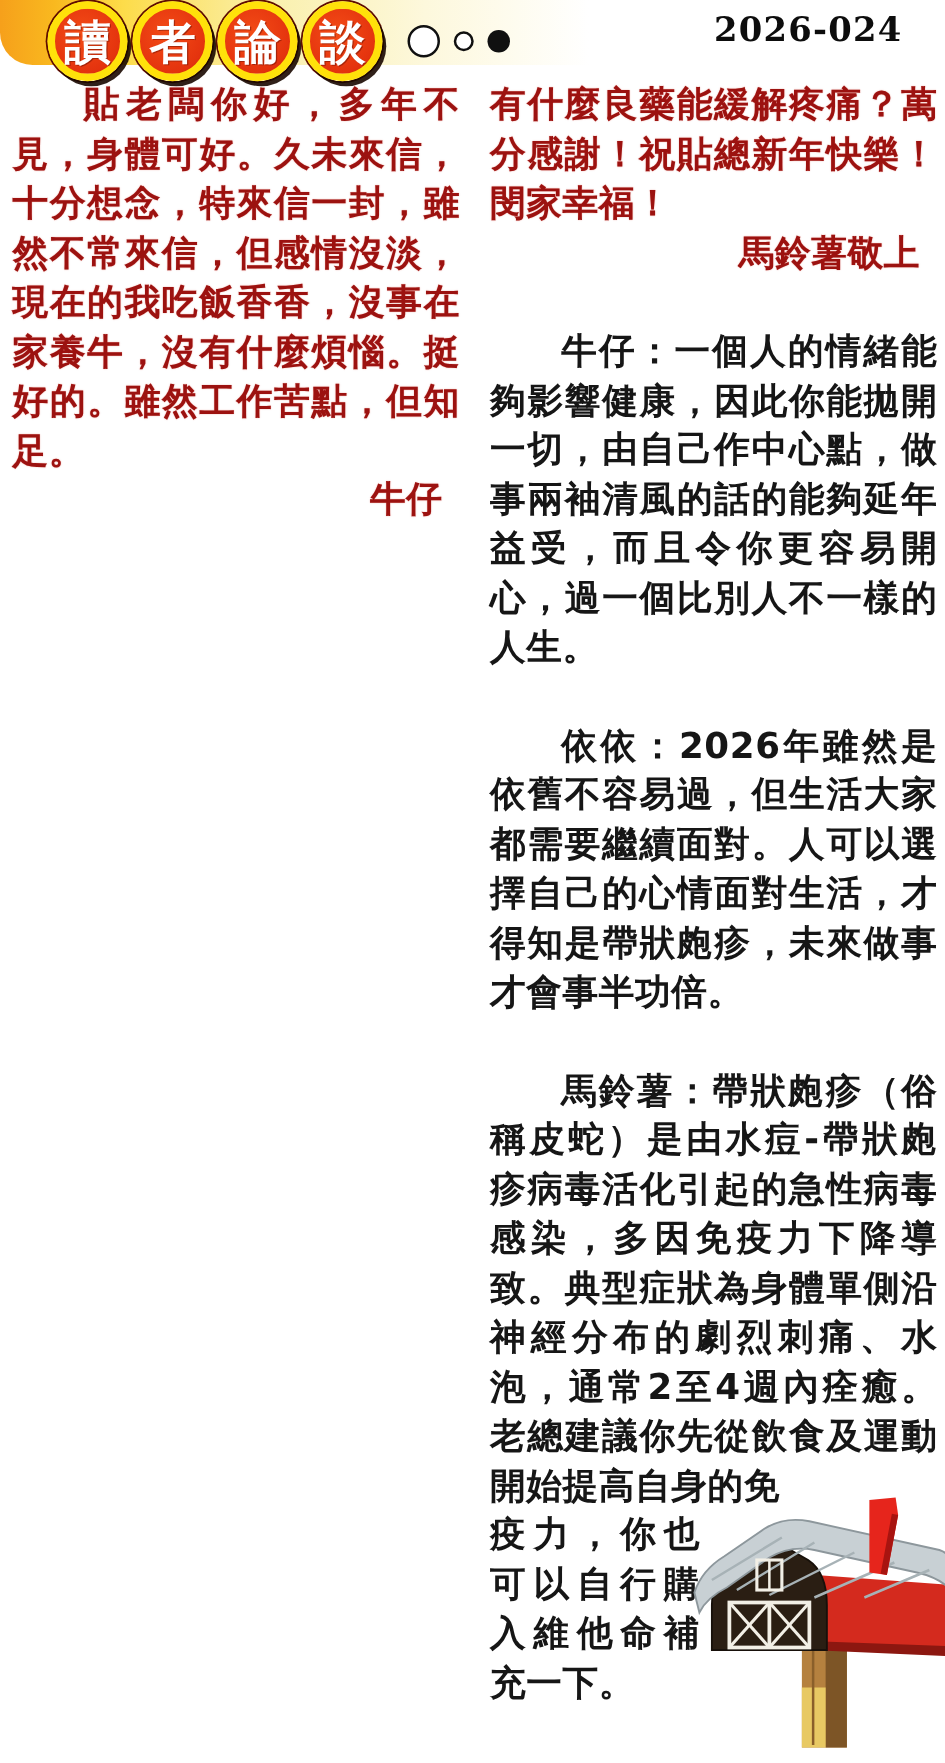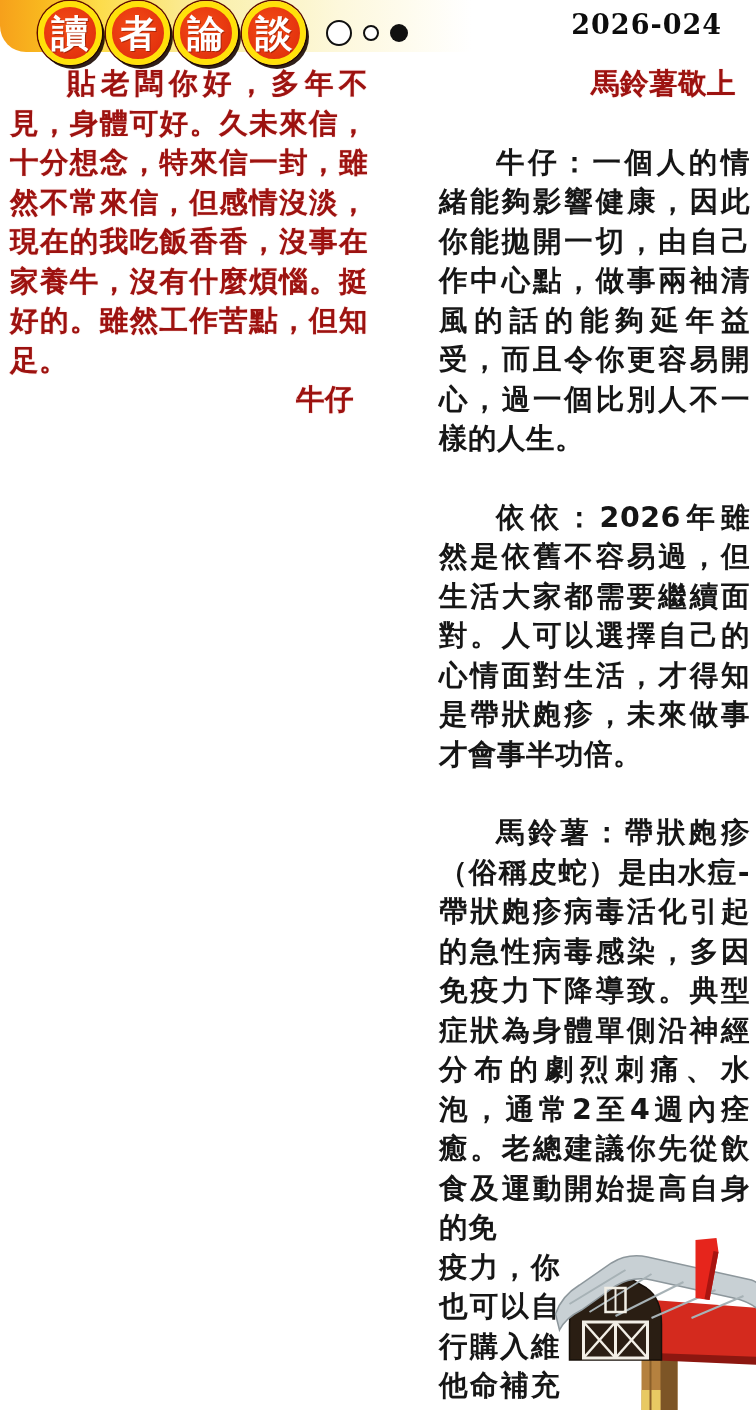--- a/index.html
+++ b/index.html
@@ -61,21 +61,21 @@
   p {
     margin:0;
     font-size:28.5px;
     line-height:39.5px;
     letter-spacing:.5px;
     text-align:justify;
     text-justify:inter-character;
     word-break:break-all;
   }
   .red   { color:#9c1210; font-weight:700; text-shadow:0 0 1px rgba(205,35,18,.55); }
-  .black { color:#161616; font-weight:600;margin-left:47px; }
+  .black { color:#161616; font-weight:600; }
   .indent { text-indent:57px; }
   .sig { text-align:right; padding-right:14px; }
   .mb    { margin-bottom:39px; }
   .mb-lg { margin-bottom:48px; }
 
   
   .mailbox-float {
     float:right;
     width:192px; height:150px;
     margin:2px -10px 0 8px;
@@ -117,20 +117,21 @@
 <div class="columns">
 
   <div class="col">
     <p class="red indent">貼老闆你好，多年不見，身體可好。久未來信，十分想念，特來信一封，雖然不常來信，但感情沒淡，現在的我吃飯香香，沒事在家養牛，沒有什麼煩惱。挺好的。雖然工作苦點，但知足。</p>
     <p class="red sig mb">牛仔</p>
 
 
   </div>
 
   <div class="col">
+    <p class="red">有什麼良藥能緩解疼痛？萬分感謝！祝貼總新年快樂！閔家幸福！</p>
     <p class="red sig mb">馬鈴薯敬上</p>
 
     <p class="black indent mb">牛仔：一個人的情緒能夠影響健康，因此你能拋開一切，由自己作中心點，做事兩袖清風的話的能夠延年益受，而且令你更容易開心，過一個比別人不一樣的人生。</p>
 
     <p class="black indent mb">依依：2026年雖然是依舊不容易過，但生活大家都需要繼續面對。人可以選擇自己的心情面對生活，才得知是帶狀皰疹，未來做事才會事半功倍。</p>
 
     <p class="black indent">馬鈴薯：帶狀皰疹（俗稱皮蛇）是由水痘-帶狀皰疹病毒活化引起的急性病毒感染，多因免疫力下降導致。典型症狀為身體單側沿神經分布的劇烈刺痛、水泡，通常2至4週內痊癒。老總建議你先從飲食及運動開始提高自身的免</p>
 
     <p class="black">
       <span class="mailbox-float">

